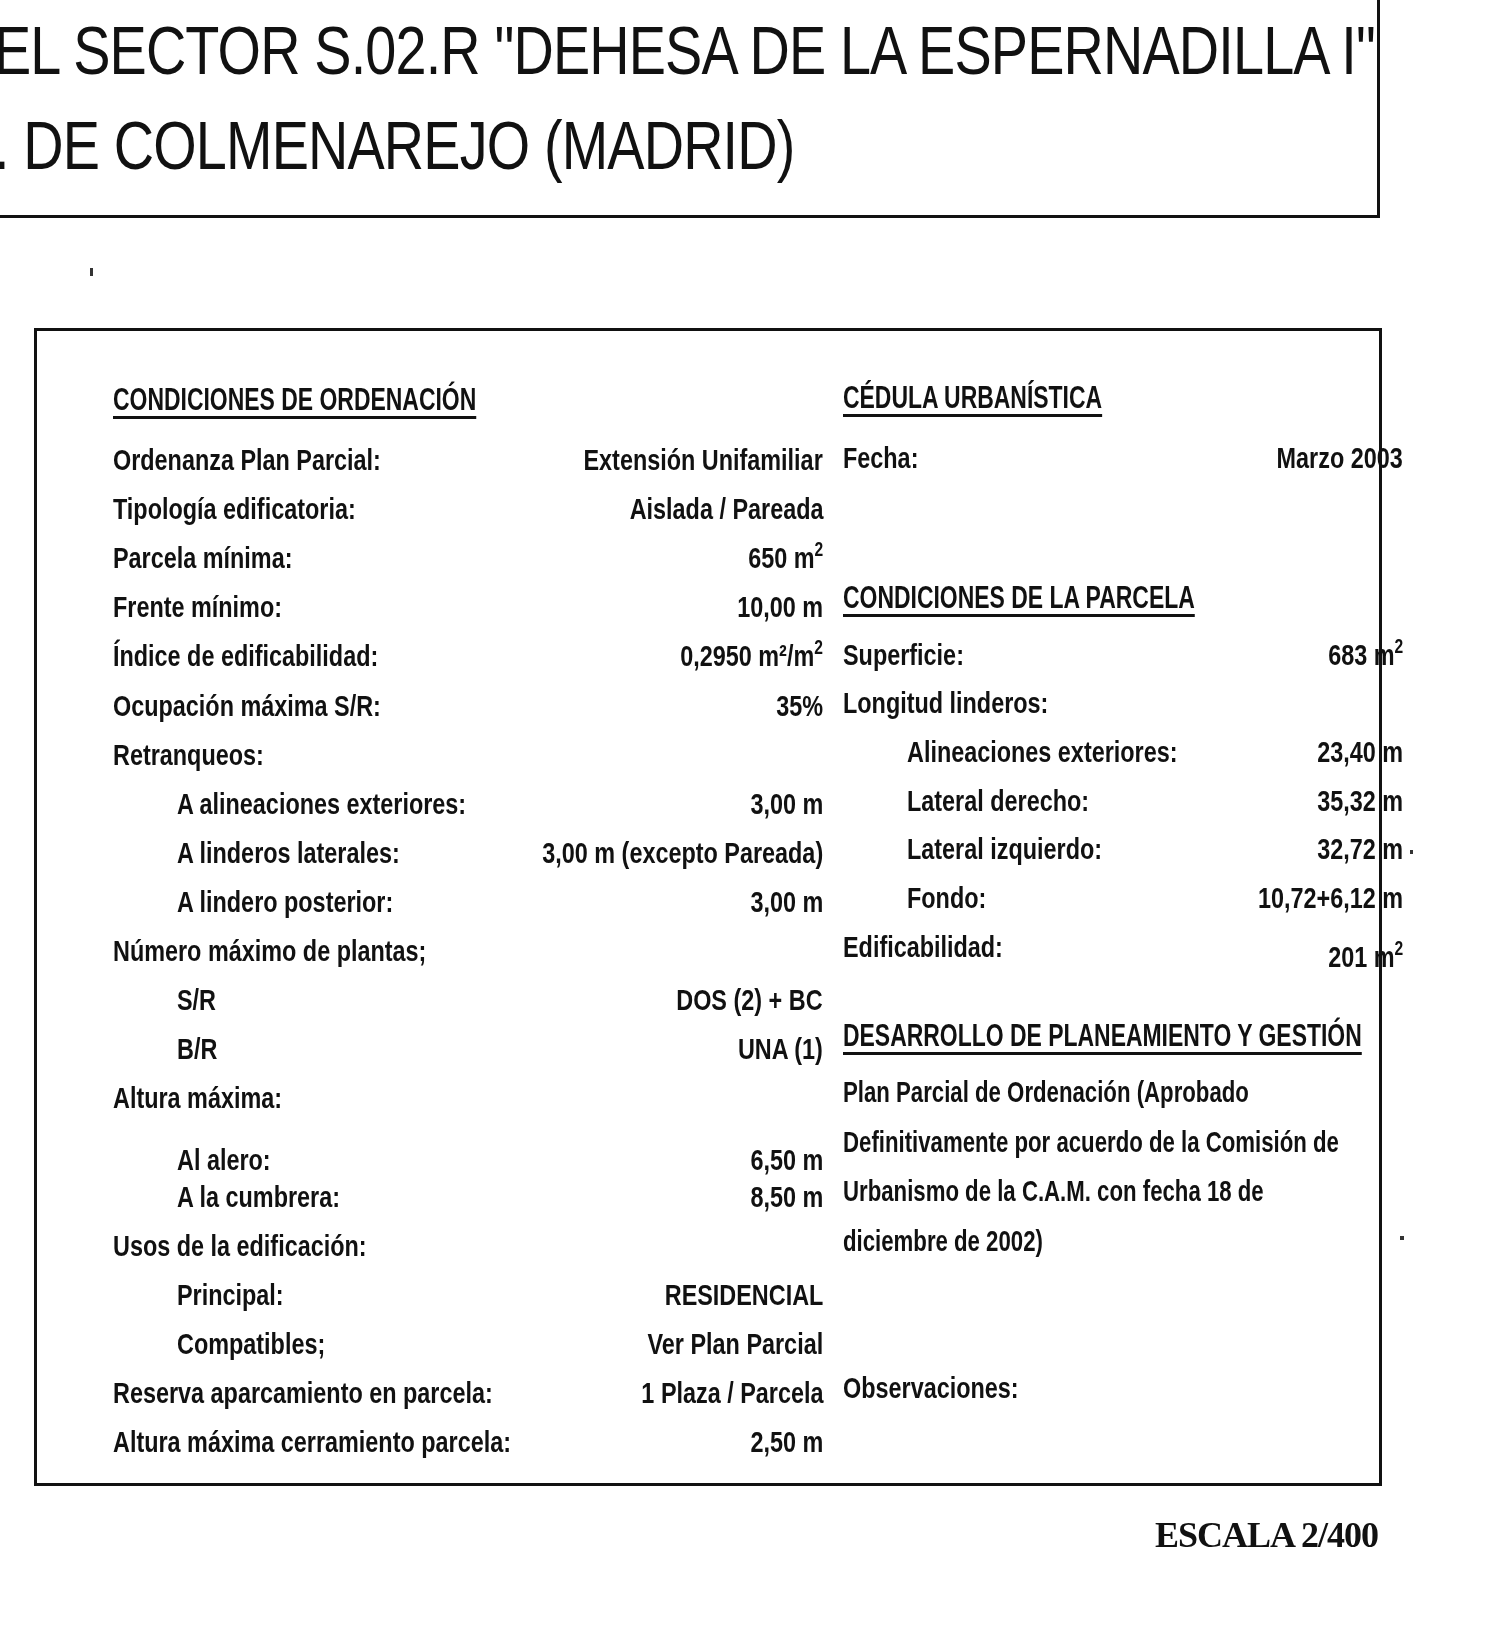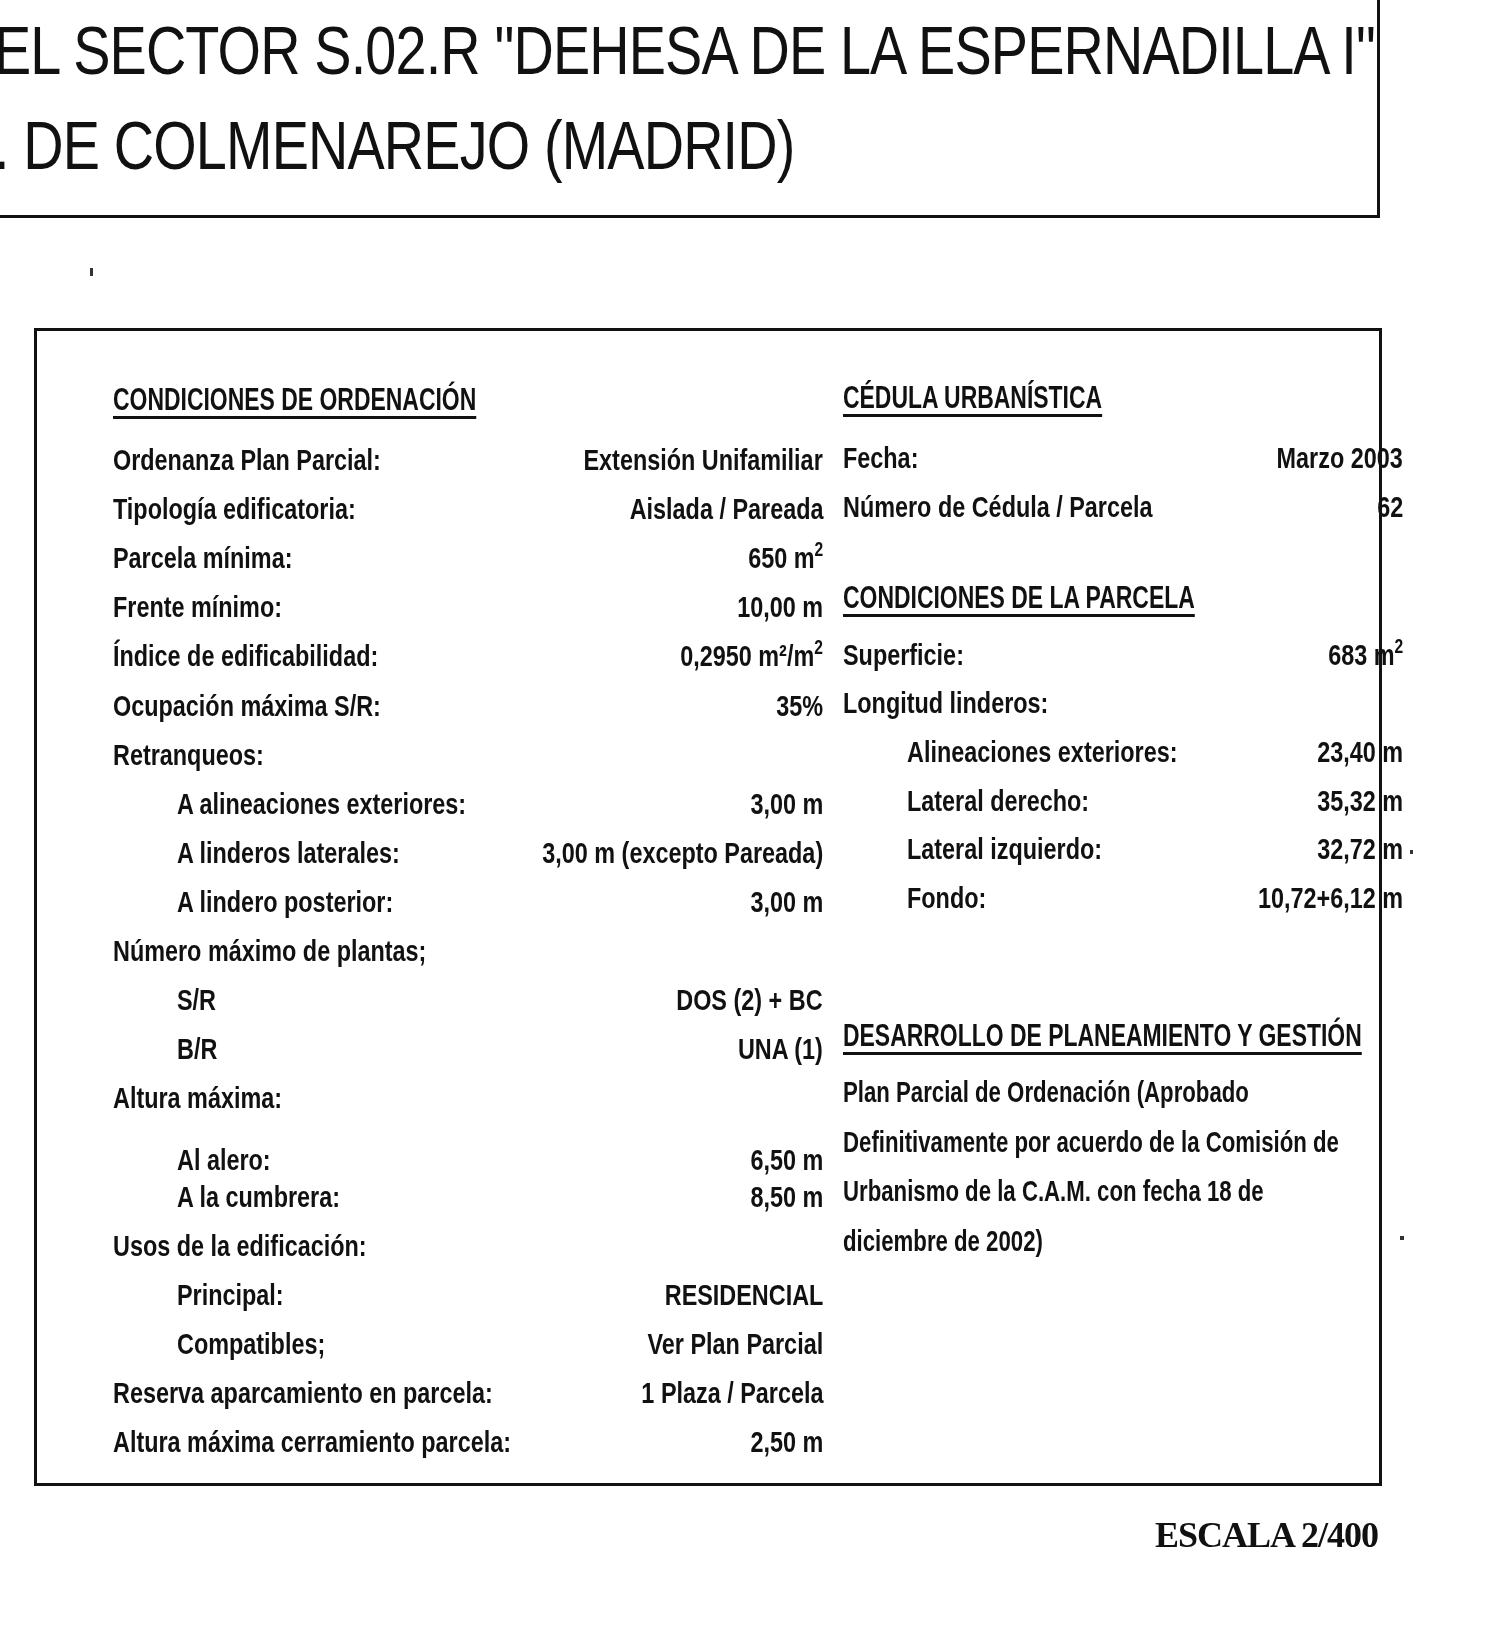--- a/index.html
+++ b/index.html
@@ -157,24 +157,20 @@
       </div>
   </div>
 
   <div class="col right" style="height:1150px;">
     <div class="heading" style="top:42px;">CÉDULA URBANÍSTICA</div>
 
     <div class="row" style="top:103px;">
       <span class="lbl">Fecha:</span>
       <span class="val">Marzo 2003</span>
     </div>
-    <div class="row" style="top:152px;">
-      <span class="lbl">Número de Cédula / Parcela</span>
-      <span class="val">62</span>
-    </div>
 
     <div class="heading" style="top:242px;">CONDICIONES DE LA PARCELA</div>
 
     <div class="row" style="top:300px;">
       <span class="lbl">Superficie:</span>
       <span class="val"><span>683 m</span><sup>2</sup></span>
     </div>
     <div class="row" style="top:348px;">
       <span class="lbl">Longitud linderos:</span>
     </div>
@@ -190,31 +186,38 @@
         <div class="row" style="top: 494px;">
           <span class="lbl ind">Lateral izquierdo:</span>
           <span class="val">32,72 m</span>
         </div>
         <div class="row" style="top: 542.5px;">
           <span class="lbl ind">Fondo:</span>
           <span class="val">10,72+6,12 m</span>
         </div>
       </div>
 
+    <div class="row" style="top:592px;">
+      <span class="lbl">Edificabilidad:</span>
+      <span class="val" style="top:10px;"><span>201 m</span><sup>2</sup></span>
+    </div>
 
     <div class="heading" style="top:680px;">DESARROLLO DE PLANEAMIENTO Y GESTIÓN</div>
 
     <div class="para" style="top:736px;">
       <div>Plan Parcial de Ordenación (Aprobado</div>
       <div>Definitivamente por acuerdo de la Comisión de</div>
       <div>Urbanismo de la C.A.M. con fecha 18 de</div>
       <div>diciembre de 2002)</div>
     </div>
 
 
+    <div class="row" style="top:1033px;">
+      <span class="lbl">Observaciones:</span>
+    </div>
   </div>
 </div>
 
 <div class="escala">ESCALA 2/400</div>
 
 <div class="speck" style="left:90px;top:268px;width:3px;height:8px;"></div>
 <div class="speck" style="left:1410px;top:850px;width:3px;height:4px;"></div>
 <div class="speck" style="left:1400px;top:1236px;width:4px;height:4px;"></div>
 
 </body></html>

